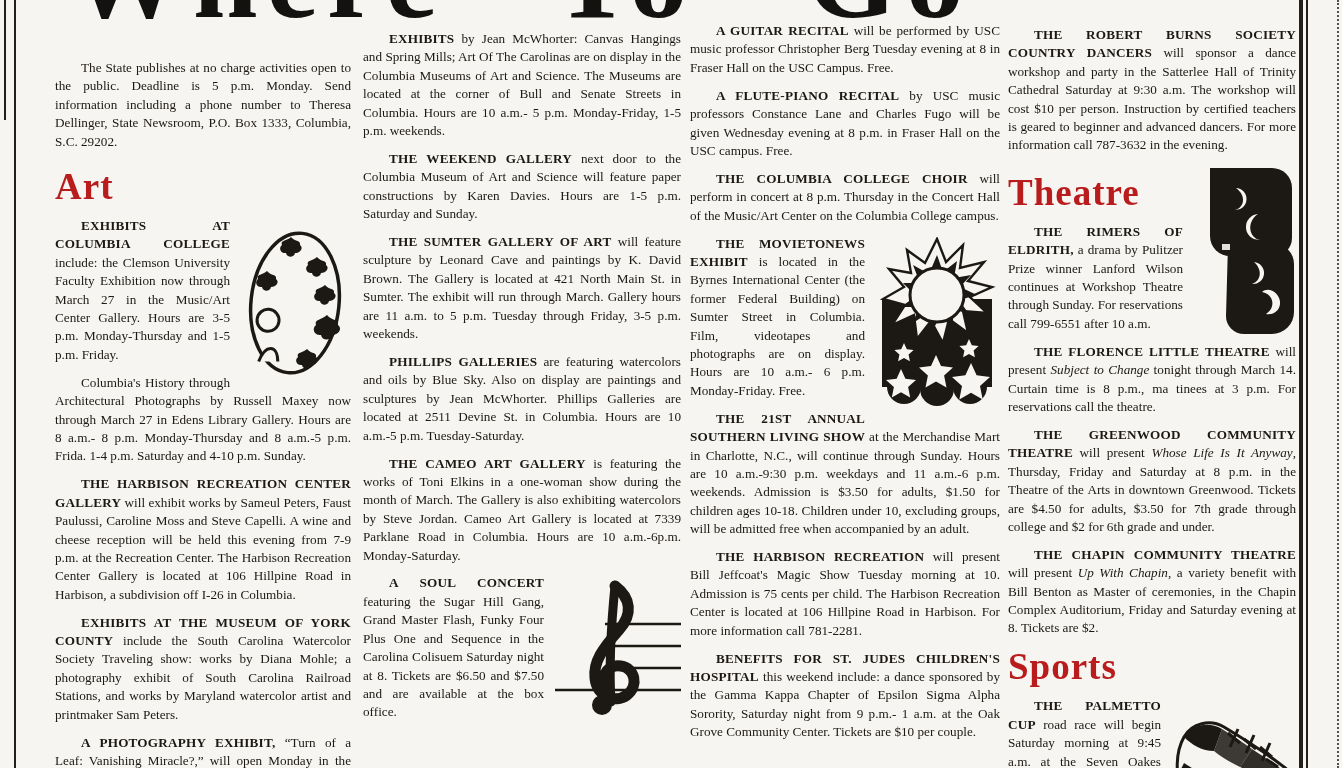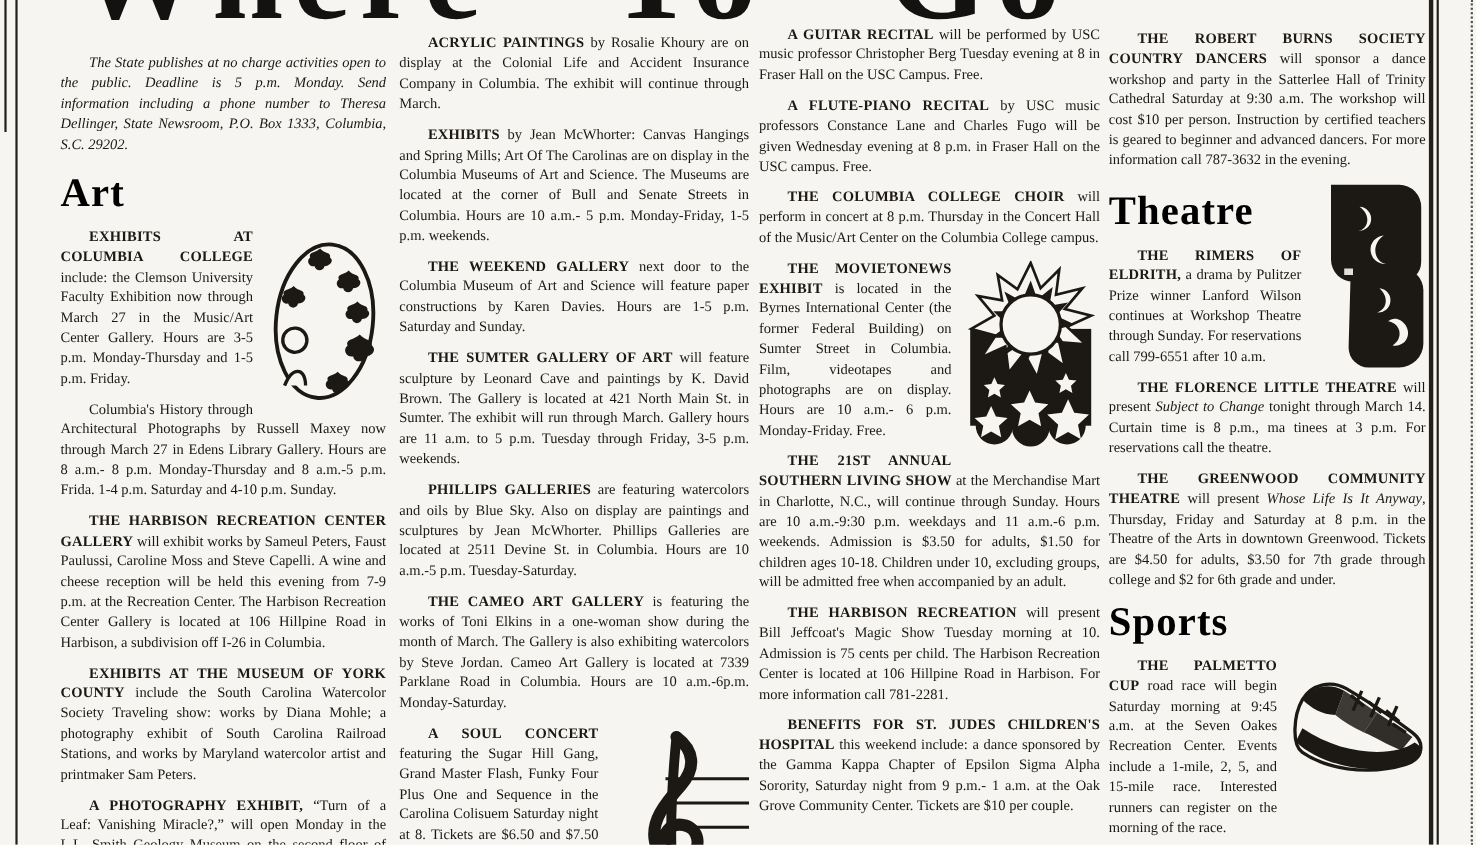--- a/index.html
+++ b/index.html
@@ -14,25 +14,25 @@
   .vrule.left-a{left:4px;width:2px;height:120px;}
   .vrule.left-b{left:14px;width:2px;}
   .vrule.right-a{left:1299px;width:4px;}
   .vrule.right-b{left:1306px;width:2px;}
   .vrule.right-dots{left:1337px;width:0;border-left:2px dotted #55504a;background:none;}
   .col{position:absolute;font-size:13.2px;line-height:18.4px;text-align:justify;}
   .col1{left:55px;top:44px;width:296px;}
   .col2{left:363px;top:30px;width:318px;}
   .col3{left:690px;top:22px;width:310px;}
   .col4{left:1008px;top:26px;width:288px;}
-  .intro{font-style:italic;margin:4px 0 16px 0;text-indent:26px;}
+  .intro{margin:15px 0 16px 0;text-indent:26px;}
   p.para{margin:0 0 9.5px 0;text-indent:26px;}
   p.para b{letter-spacing:.2px;}
   h2.sec{font-size:37px;line-height:40px;font-weight:bold;margin:6px 0 10px 0;
-         letter-spacing:1px;color:#000000;}
+         letter-spacing:1px;color:#b91c1c;}
   h2.sec.tight{margin-top:18px;}
   .floatic{float:right;margin:2px 0 4px 9px;}
   svg .ink{fill:#1c1813;}
   svg .paper{fill:#f6f5f1;}
   svg .line{stroke:#1c1813;fill:none;}
 </style>
 </head>
 <body>
 
 <div class="page">
@@ -69,21 +69,20 @@
 
     <p class="para"><b>EXHIBITS AT COLUMBIA COLLEGE</b><span> include: the Clemson University Faculty Exhibition now through March 27 in the Music/Art Center Gallery. Hours are 3-5 p.m. Monday-Thursday and 1-5 p.m. Friday.</span></p>
     <p class="para"><b></b><span>Columbia's History through Architectural Photographs by Russell Maxey now through March 27 in Edens Library Gallery. Hours are 8 a.m.- 8 p.m. Monday-Thursday and 8 a.m.-5 p.m. Frida. 1-4 p.m. Saturday and 4-10 p.m. Sunday.</span></p>
     <p class="para"><b>THE HARBISON RECREATION CENTER GALLERY</b><span> will exhibit works by Sameul Peters, Faust Paulussi, Caroline Moss and Steve Capelli. A wine and cheese reception will be held this evening from 7-9 p.m. at the Recreation Center. The Harbison Recreation Center Gallery is located at 106 Hillpine Road in Harbison, a subdivision off I-26 in Columbia.</span></p>
     <p class="para"><b>EXHIBITS AT THE MUSEUM OF YORK COUNTY</b><span> include the South Carolina Watercolor Society Traveling show: works by Diana Mohle; a photography exhibit of South Carolina Railroad Stations, and works by Maryland watercolor artist and printmaker Sam Peters.</span></p>
     <p class="para"><b>A PHOTOGRAPHY EXHIBIT,</b><span> “Turn of a Leaf: Vanishing Miracle?,” will open Monday in the L.L. Smith Geology Museum on the second floor of McKissick Museums on the USC Horseshoe. Others exhibits include sculptures by Leonard Cave; the Colburn gemstone collection; everyday life artifacts and war relics from South Carolina's history and photos and prints of USC's architectural development, 1805-1980. Hours are 9 a.m.- 4 p.m. weekdays, 1-5 p.m. Sundays. Free.</span></p>
 
   </div>
 
   <div class="col col2">
-    <p class="para"><b>ACRYLIC PAINTINGS</b><span> by Rosalie Khoury are on display at the Colonial Life and Accident Insurance Company in Columbia. The exhibit will continue through March.</span></p>
     <p class="para"><b>EXHIBITS</b><span> by Jean McWhorter: Canvas Hangings and Spring Mills; Art Of The Carolinas are on display in the Columbia Museums of Art and Science. The Museums are located at the corner of Bull and Senate Streets in Columbia. Hours are 10 a.m.- 5 p.m. Monday-Friday, 1-5 p.m. weekends.</span></p>
     <p class="para"><b>THE WEEKEND GALLERY</b><span> next door to the Columbia Museum of Art and Science will feature paper constructions by Karen Davies. Hours are 1-5 p.m. Saturday and Sunday.</span></p>
     <p class="para"><b>THE SUMTER GALLERY OF ART</b><span> will feature sculpture by Leonard Cave and paintings by K. David Brown. The Gallery is located at 421 North Main St. in Sumter. The exhibit will run through March. Gallery hours are 11 a.m. to 5 p.m. Tuesday through Friday, 3-5 p.m. weekends.</span></p>
     <p class="para"><b>PHILLIPS GALLERIES</b><span> are featuring watercolors and oils by Blue Sky. Also on display are paintings and sculptures by Jean McWhorter. Phillips Galleries are located at 2511 Devine St. in Columbia. Hours are 10 a.m.-5 p.m. Tuesday-Saturday.</span></p>
     <p class="para"><b>THE CAMEO ART GALLERY</b><span> is featuring the works of Toni Elkins in a one-woman show during the month of March. The Gallery is also exhibiting watercolors by Steve Jordan. Cameo Art Gallery is located at 7339 Parklane Road in Columbia. Hours are 10 a.m.-6p.m. Monday-Saturday.</span></p>
 
 
     <div class="floatic" style="width:128px;height:142px;">
       <svg width="128" height="142" viewBox="0 0 128 142">
         <g stroke="#1c1813" stroke-width="2.6">
@@ -149,20 +148,21 @@
         <path class="paper" d="M70 126 c12 2 14 16 4 22 c10 2 18 -8 12 -18 c-4 -7 -12 -8 -16 -4 z"></path>
         <path class="paper" d="M30 78 l8 0 0 6 -8 0 z" opacity=".9"></path>
       </svg>
     </div>
 
     <h2 class="sec tight">Theatre</h2>
 
     <p class="para"><b>THE RIMERS OF ELDRITH,</b><span> a drama by Pulitzer Prize winner Lanford Wilson continues at Workshop Theatre through Sunday. For reservations call 799-6551 after 10 a.m.</span></p>
     <p class="para"><b>THE FLORENCE LITTLE THEATRE</b><span> will present </span><i>Subject to Change</i><span> tonight through March 14. Curtain time is 8 p.m., ma tinees at 3 p.m. For reservations call the theatre.</span></p>
     <p class="para"><b>THE GREENWOOD COMMUNITY THEATRE</b><span> will present </span><i>Whose Life Is It Anyway</i><span>, Thursday, Friday and Saturday at 8 p.m. in the Theatre of the Arts in downtown Greenwood. Tickets are $4.50 for adults, $3.50 for 7th grade through college and $2 for 6th grade and under.</span></p>
+    <p class="para"><b>THE CHAPIN COMMUNITY THEATRE</b><span> will present </span><i>Up With Chapin</i><span>, a variety benefit with Bill Benton as Master of ceremonies, in the Chapin Complex Auditorium, Friday and Saturday evening at 8. Tickets are $2.</span></p>
 
     <h2 class="sec">Sports</h2>
 
     <div class="floatic" style="width:126px;height:124px;">
       <svg width="126" height="124" viewBox="0 0 126 124">
         <path class="paper" stroke="#1c1813" stroke-width="3" d="M14 38 C22 24 40 20 54 28 C74 40 96 54 114 68 C126 77 124 92 108 97 C72 108 34 100 14 86 C4 79 6 52 14 38 Z"></path>
         <path class="ink" d="M8 76 C30 98 78 108 112 96 C124 91 126 82 116 77 C98 90 52 90 14 64 Z"></path>
         <path class="ink" d="M14 38 C22 26 38 22 52 30 L44 52 C32 52 22 46 14 38 Z"></path>
         <path class="ink" d="M44 52 L52 30 C62 36 72 43 82 50 L70 68 C60 63 51 58 44 52 Z" opacity=".85"></path>
         <g stroke="#1c1813" stroke-width="3">

